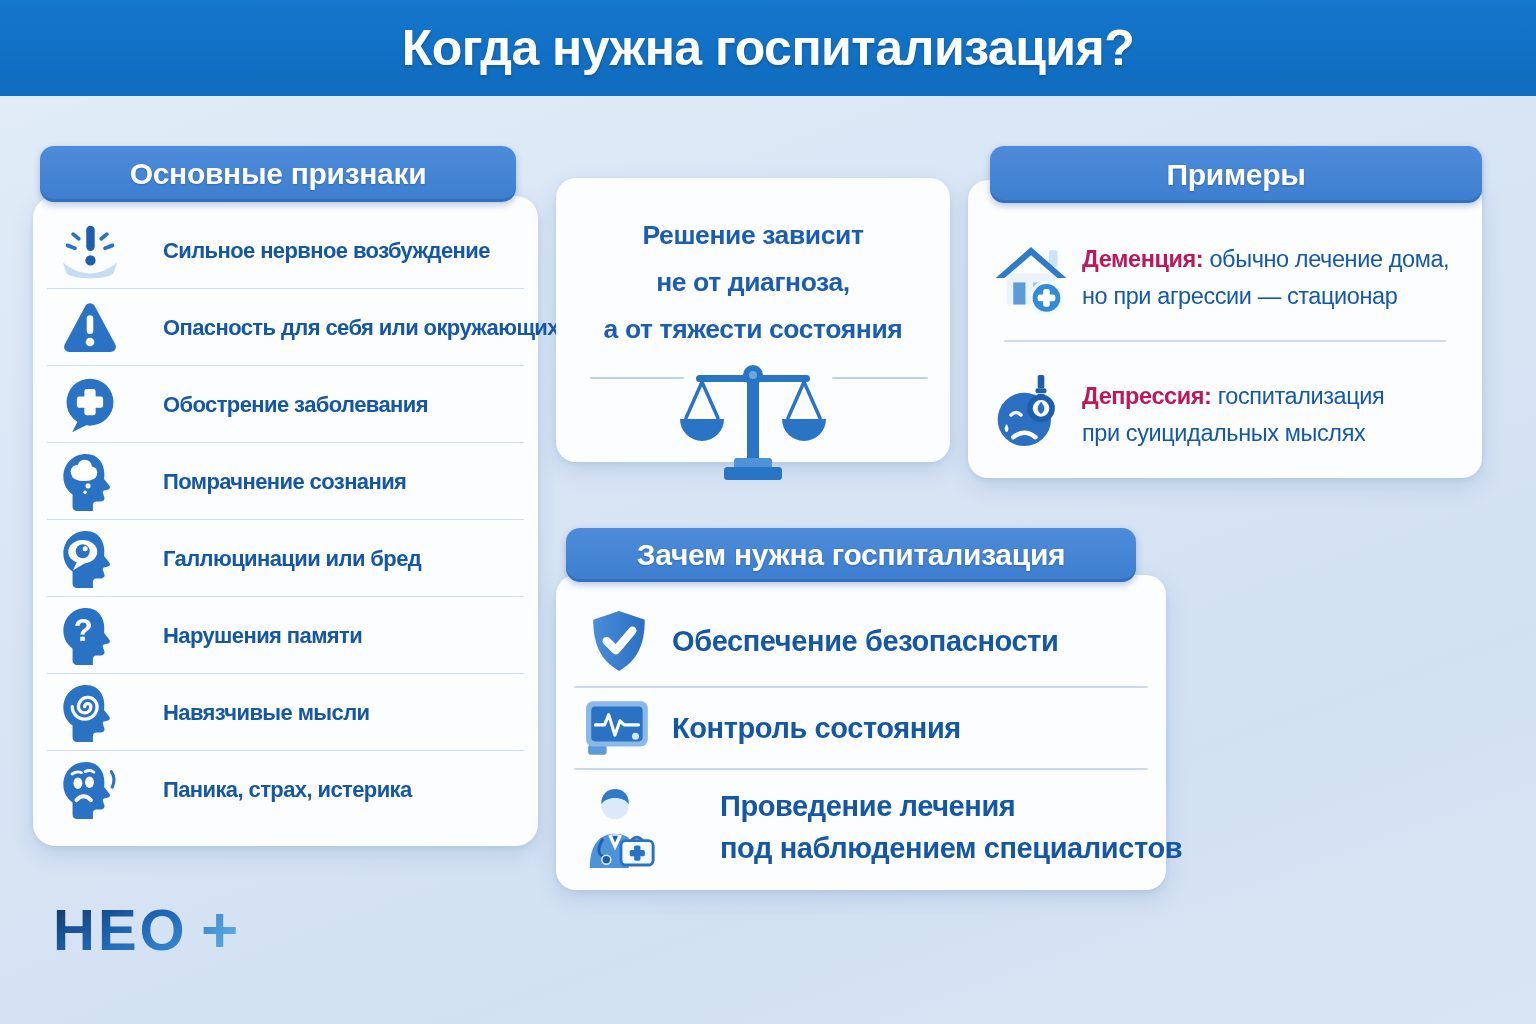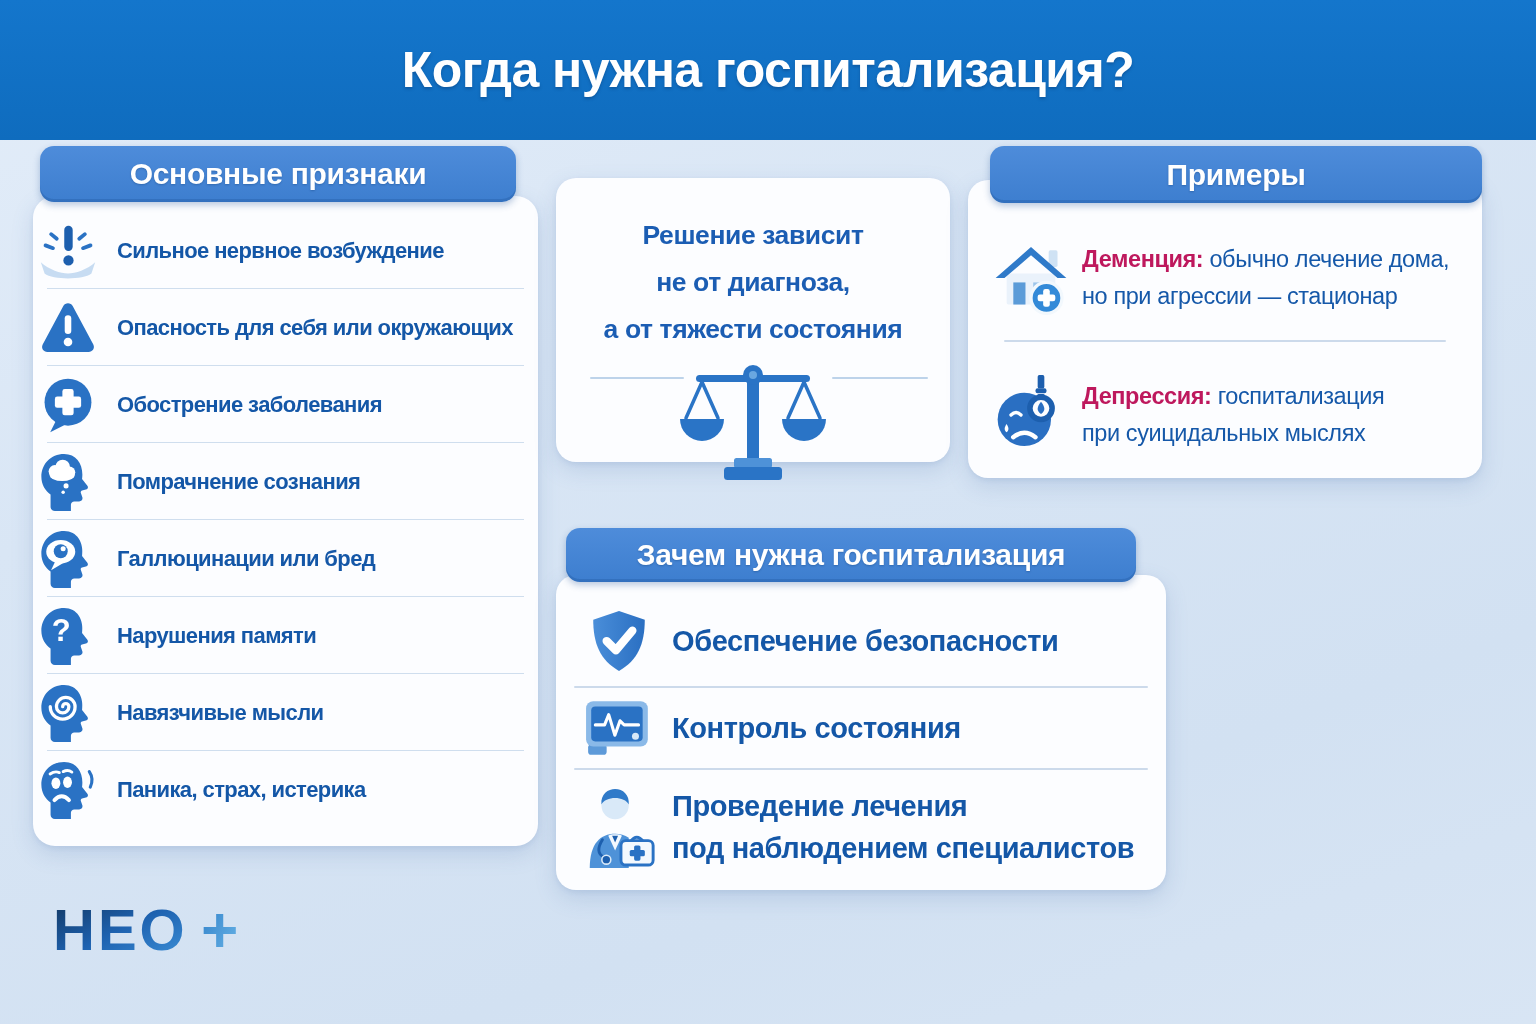--- a/index.html
+++ b/index.html
@@ -1,38 +1,38 @@
 <!DOCTYPE html>
 <html lang="ru"><head>
 <meta charset="utf-8">
 <style>
   html,body{margin:0;padding:0;}
   body{font-family:"Liberation Sans","DejaVu Sans",sans-serif;}
   .canvas{position:relative;width:1536px;height:1024px;overflow:hidden;
     background:linear-gradient(160deg,#e3edf9 0%,#d9e6f5 35%,#d2e1f2 75%,#d8e5f4 100%);}
   
-  .top-header{position:absolute;left:0;top:0;width:1536px;height:140px;
+  .top-header{position:absolute;left:0;top:0;width:1536px;height:96px;
     background:linear-gradient(180deg,#1476cc 0%,#0f6cbe 100%);
     display:flex;align-items:center;justify-content:center;}
   .top-header .title{width:1420px;text-align:center;color:#ffffff;font-size:50px;font-weight:700;
     letter-spacing:-0.5px;text-shadow:0 2px 3px rgba(10,50,100,.35);}
   
   .card{position:absolute;background:#fcfdff;border-radius:22px;
     box-shadow:0 8px 22px rgba(70,110,170,.18),0 2px 5px rgba(70,110,170,.10);}
   .pill{position:absolute;border-radius:14px;display:flex;align-items:center;justify-content:center;
     background:linear-gradient(180deg,#4e8cda 0%,#3d7ecf 100%);
     box-shadow:0 3px 7px rgba(25,75,145,.30), inset 0 -3px 0 rgba(20,70,140,.25);
     color:#ffffff;font-weight:700;z-index:5;}
   .pill .pill-label{font-size:30px;letter-spacing:-0.3px;text-shadow:0 1px 2px rgba(10,50,100,.3);}
   .sep{position:absolute;height:2px;background:#ccdaeb;border-radius:1px;}
   
   .signs-pill{left:40px;top:146px;width:476px;height:56px;}
   .signs-card{left:33px;top:196px;width:505px;height:650px;}
   .signs-list{position:absolute;left:0;top:16px;width:100%;}
-  .sign-row{position:relative;height:77px;display:flex;align-items:center;box-sizing:border-box;}
+  .sign-row{position:relative;height:77px;display:flex;align-items:center;padding-left:22px;box-sizing:border-box;gap:24px;}
   .sign-row:not(.last)::after{content:"";position:absolute;left:14px;right:14px;bottom:0;height:1.5px;background:#cfdeee;}
   .sign-icon{width:70px;height:68px;flex:0 0 70px;display:flex;align-items:center;justify-content:center;}
   .sign-label{margin-left:14px;font-size:22px;font-weight:700;color:#1457a7;letter-spacing:-0.6px;white-space:nowrap;}
   
   .decision-card{left:556px;top:178px;width:394px;height:284px;border-radius:20px;}
   .decision-text{position:absolute;left:0;top:34px;width:100%;text-align:center;
     color:#1b5db3;font-weight:700;font-size:26.5px;line-height:47px;letter-spacing:-0.4px;}
   .scale-line{position:absolute;top:199px;height:2px;background:#bdd3ea;border-radius:1px;}
   .scale-line.l{left:34px;width:94px;}
   .scale-line.r{right:22px;width:96px;}
@@ -46,21 +46,21 @@
   .ex-icon{width:86px;height:92px;flex:0 0 86px;display:flex;align-items:center;justify-content:center;}
   .ex-text{margin-left:8px;font-size:23.5px;color:#1558a9;line-height:37px;letter-spacing:-0.4px;white-space:nowrap;}
   .ex-text b{font-weight:700;color:#be185d;}
   .ex-sep{left:36px;right:36px;top:160px;}
   
   .reasons-pill{left:566px;top:528px;width:570px;height:54px;}
   .reasons-card{left:556px;top:575px;width:610px;height:315px;border-radius:20px;}
   .re-row{position:absolute;left:24px;right:20px;display:flex;align-items:center;}
   .re-row1{top:22px;height:88px;}
   .re-row2{top:114px;height:78px;}
-  .re-row3{top:196px;height:112px;}
+  .re-row3{top:196px;height:112px;gap:48px;}
   .re-icon{width:78px;height:86px;flex:0 0 78px;display:flex;align-items:center;justify-content:center;}
   .re-text{margin-left:14px;font-size:29px;font-weight:700;color:#1457a7;line-height:42px;letter-spacing:-0.4px;white-space:nowrap;}
   .re-sep1{left:18px;right:18px;top:111px;}
   .re-sep2{left:18px;right:18px;top:193px;}
   
   .logo{position:absolute;left:53px;top:896px;}
 </style>
 </head>
 <body>
 

